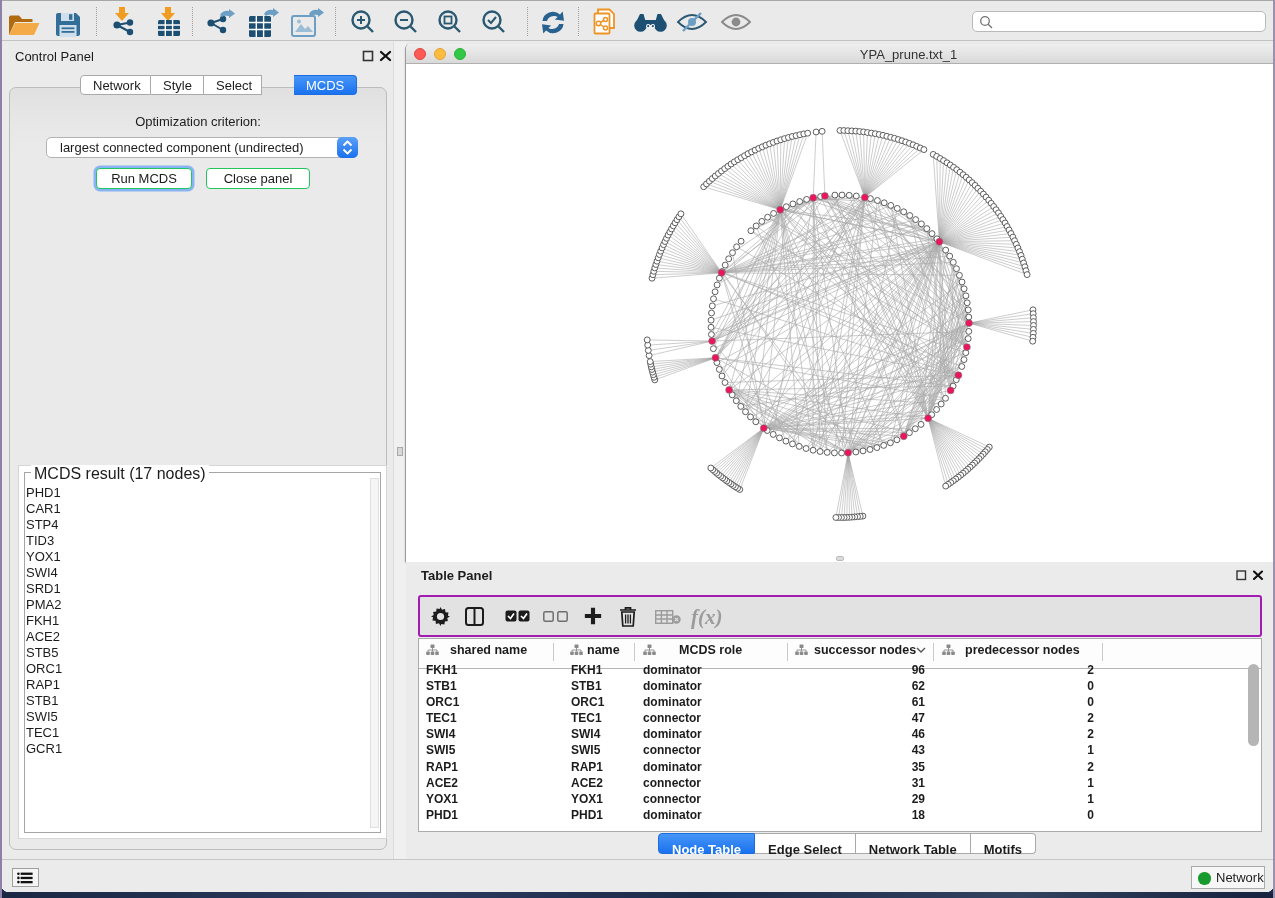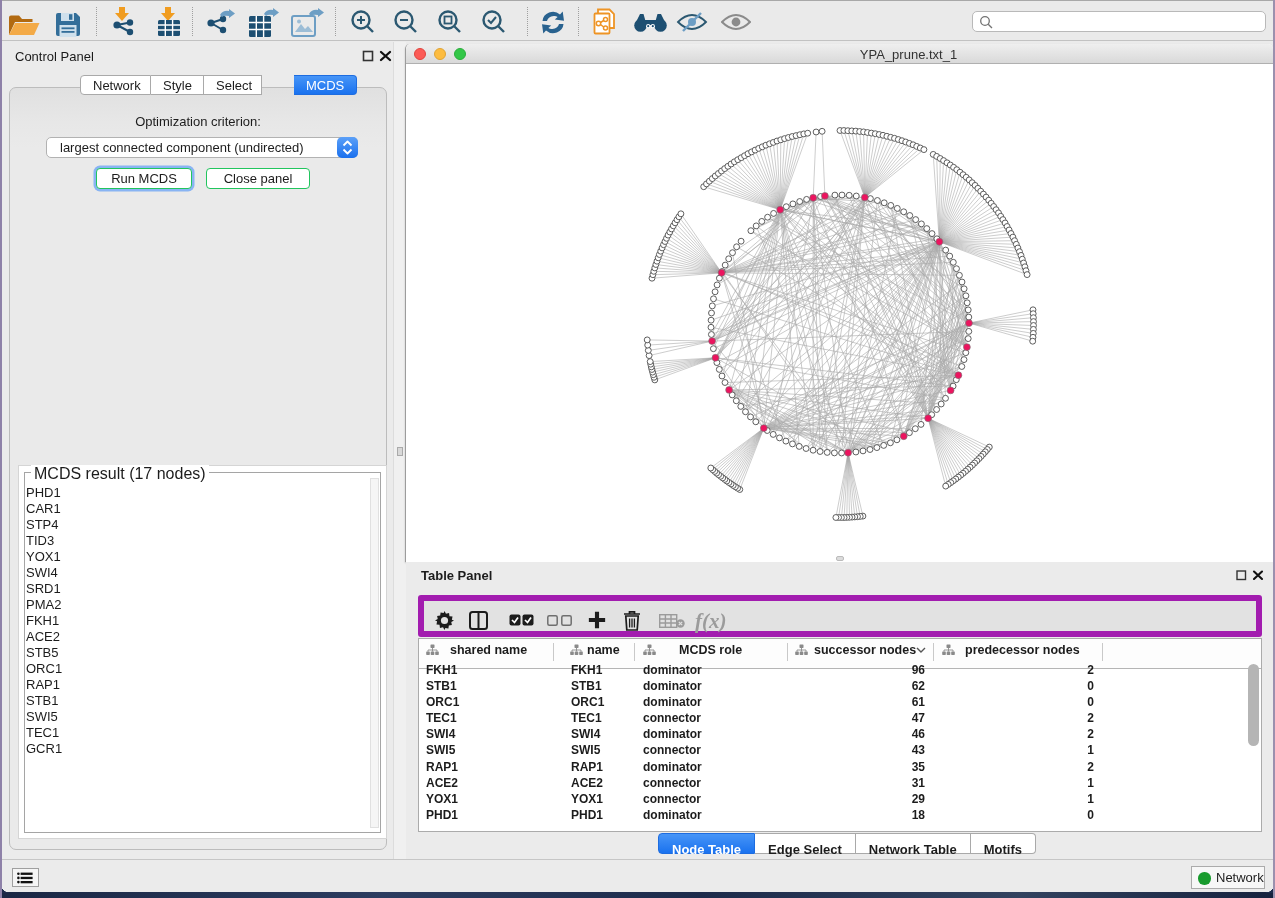--- a/index.html
+++ b/index.html
@@ -35,21 +35,21 @@
 #vgrip { position:absolute; left:3px; top:405px; width:6px; height:9px; background:#d8d8d8; border:1px solid #aaa; }
 
 #netwin { position:absolute; left:405px; top:44px; width:868px; height:518px; background:#fff; border-radius:5px 5px 0 0; border-left:1px solid #9c9c9c; box-shadow:0 1px 2px rgba(0,0,0,.2); }
 #nettitle { position:absolute; left:0; top:0; width:867px; height:20px; background:linear-gradient(#efefef,#d9d9d9); border-bottom:1px solid #b0b0b0; border-radius:5px 5px 0 0; }
 .tl { position:absolute; top:4px; width:12px; height:12px; border-radius:50%; }
 #nettitle .t { position:absolute; left:138px; right:0; top:3px; text-align:center; font-size:13px; color:#333; }
 #netcanvas { position:absolute; left:0; top:21px; width:867px; height:495px; background:#fff; overflow:hidden; }
 
 #tp { position:absolute; left:406px; top:562px; width:867px; height:298px; background:#ebebeb;font-weight:bold; }
 #tp-title { position:absolute; left:15px; top:6px; font-size:13px; }
-#tp-toolbar { position:absolute; left:12px; top:33px; width:844px; height:42px; background:#e2e2e2; border:6px solid #a21caf; border-radius:3px; }
+#tp-toolbar { position:absolute; left:12px; top:33px; width:844px; height:42px; background:#e2e2e2; border:2px solid #a21caf; border-radius:3px; }
 #ttable { position:absolute; left:12px; top:76px; width:844px; height:194px; background:#fff; border:1px solid #ababab; overflow:hidden; font-size:12px; }
 #thead { position:absolute; left:0; top:0; width:843px; height:30px; background:#fdfdfd; border-bottom:1px solid #b5b5b5; }
 #thead span { position:absolute; top:4px; font-size:12.5px; }
 .hsep { position:absolute; top:2px; height:18px; width:0; border-left:1px solid #c9c9c9; }
 .trow { position:relative; height:16.1px; line-height:16.1px; }
 .trow span { position:absolute; }
 .c1 { left:7px; } .c2 { left:152px; } .c3 { left:224px; }
 .c4 { left:408px; width:98px; text-align:right; } .c5 { left:588px; width:87px; text-align:right; }
 #tscroll { position:absolute; right:2px; top:25px; width:11px; height:82px; background:#b5b5b5; border-radius:6px; }
 .btabs { position:absolute; left:252px; top:271px; display:flex; font-size:13px; }

